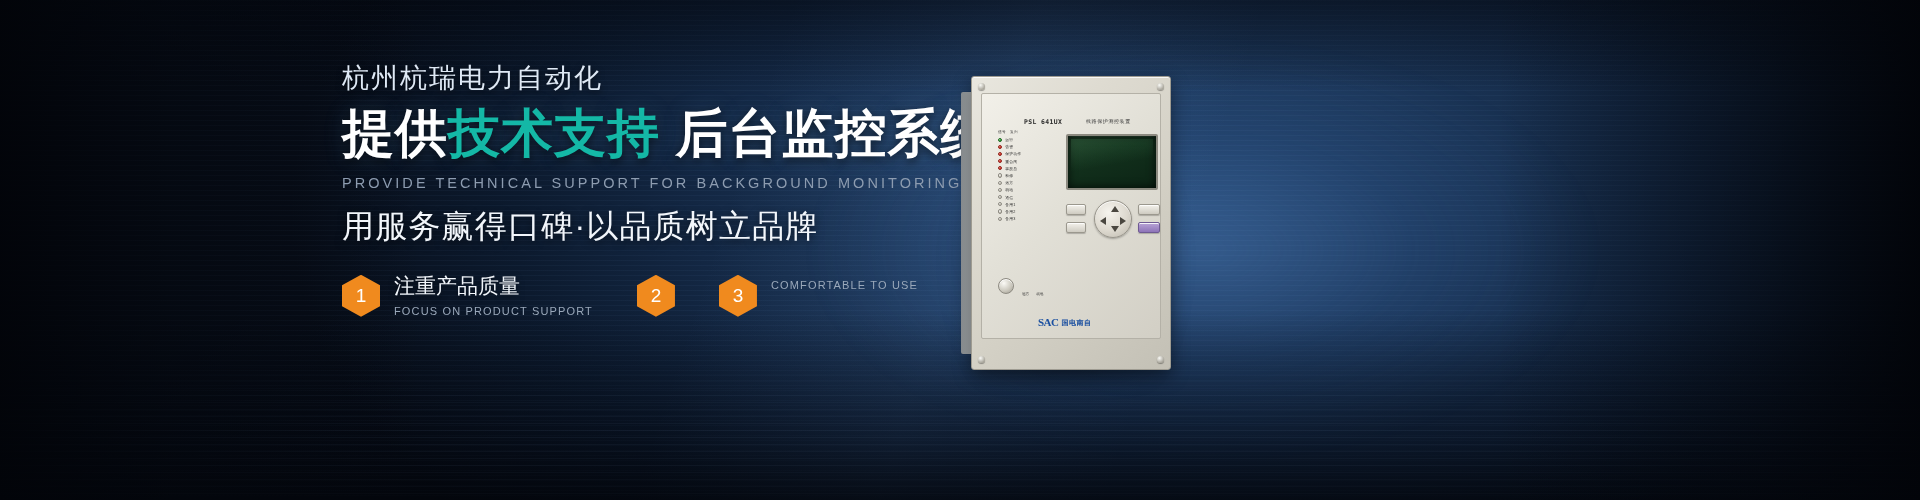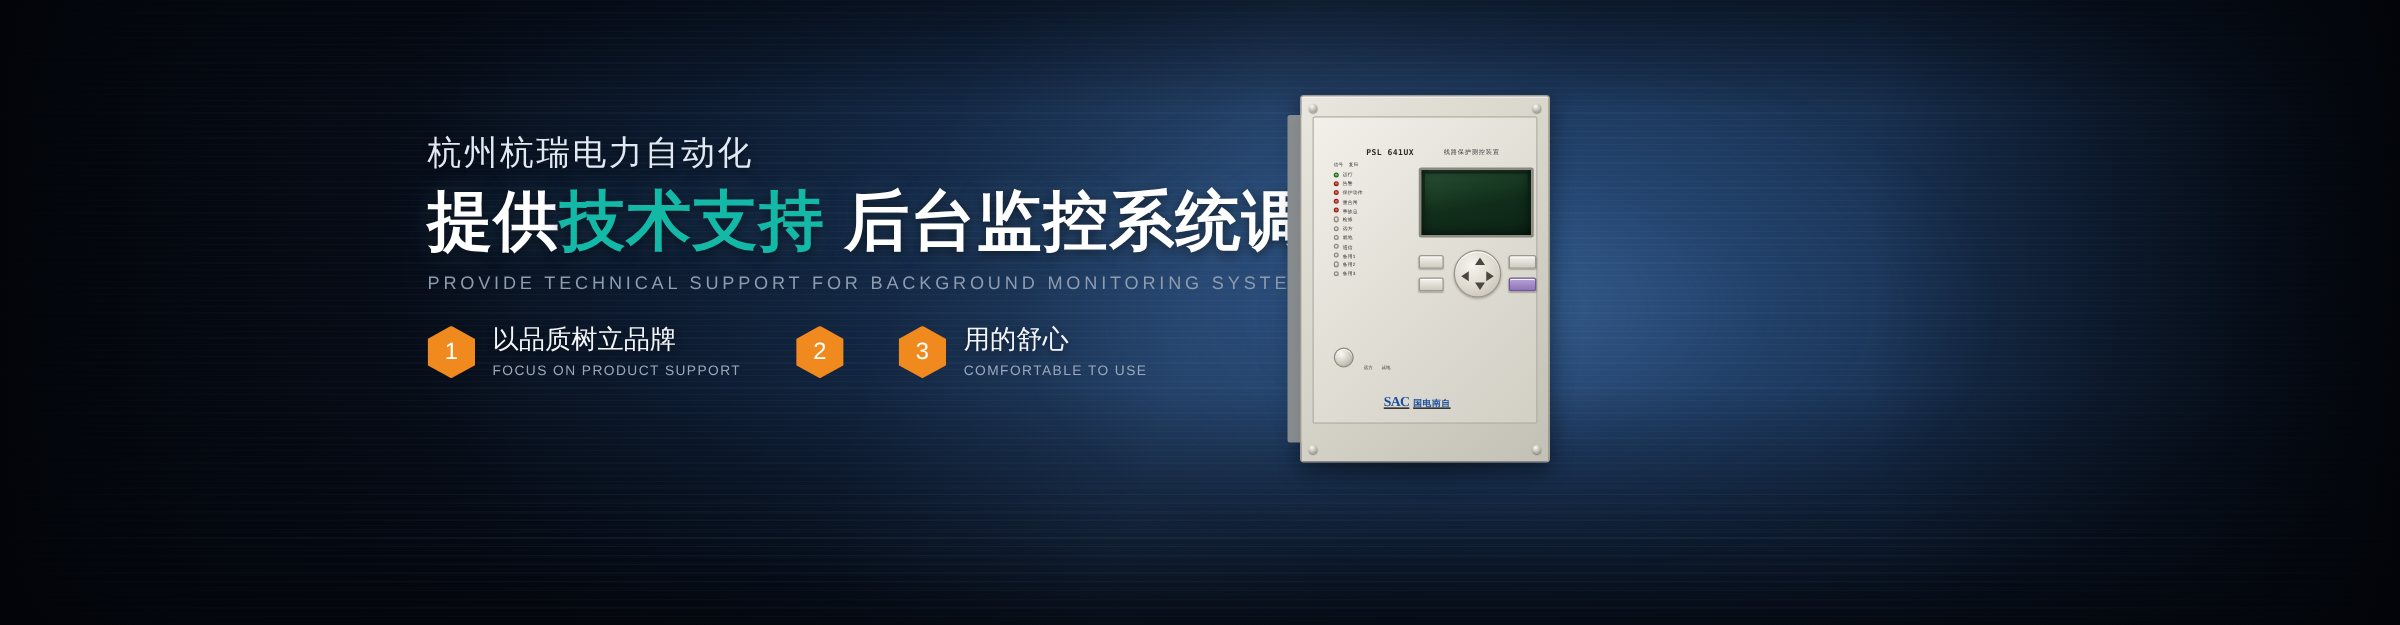--- a/index.html
+++ b/index.html
@@ -45,21 +45,21 @@
   }
   .bg-beam{
     position:absolute;left:0;top:0;width:100%;height:100%;
     background:linear-gradient(108deg, rgba(0,0,0,0) 38%, rgba(120,175,245,.09) 50%, rgba(0,0,0,0) 61%);
   }
 
   
   .content{position:absolute;left:342px;top:62px;width:640px;}
   .eyebrow{
     font-size:27px;color:#dfe9f5;letter-spacing:2px;font-weight:400;
-    text-shadow:0 2px 6px rgba(0,0,0,.6);line-height:1.2;margin-top:44px;
+    text-shadow:0 2px 6px rgba(0,0,0,.6);line-height:1.2;
   }
   .headline{
     margin-top:10px;font-size:52px;font-weight:700;color:#ffffff;
     letter-spacing:1px;line-height:1.12;white-space:nowrap;
     text-shadow:0 3px 10px rgba(0,0,0,.68), 0 0 22px rgba(120,190,255,.22);
   }
   .headline .accent{color:#14b8a6;}
   .sub-en{
     margin-top:12px;font-size:14.5px;color:#8d9cb0;letter-spacing:3.05px;
     white-space:nowrap;font-weight:400;
@@ -84,21 +84,21 @@
   .ftitle{
     font-size:21px;color:#f2f6fb;font-weight:400;white-space:nowrap;line-height:1.25;
     text-shadow:0 2px 6px rgba(0,0,0,.55);
   }
   .fen{
     margin-top:7px;font-size:11px;color:#9aa8ba;letter-spacing:1.15px;
     white-space:nowrap;line-height:1;
   }
 
   
-  .device{position:absolute;left:1030px;top:76px;width:210px;height:376px;}
+  .device{position:absolute;left:961px;top:76px;width:210px;height:376px;}
   .dev-shadow{
     position:absolute;left:-14px;top:8px;width:238px;height:296px;
     background:radial-gradient(ellipse at 50% 60%, rgba(0,0,0,.55) 0%, rgba(0,0,0,0) 70%);
     filter:blur(10px);
   }
   .dev-side{
     position:absolute;left:0;top:16px;width:28px;height:262px;
     background:linear-gradient(90deg,#8e9396 0%, #b8bdbf 60%, #cdd1d2 100%);
     border-radius:2px 0 0 2px;
   }
@@ -168,21 +168,21 @@
   .arrow.dn{left:16px;bottom:5px;border-left:4px solid transparent;border-right:4px solid transparent;border-top:6px solid #4a4740;}
   .arrow.lf{left:5px;top:16px;border-top:4px solid transparent;border-bottom:4px solid transparent;border-right:6px solid #4a4740;}
   .arrow.rt{right:5px;top:16px;border-top:4px solid transparent;border-bottom:4px solid transparent;border-left:6px solid #4a4740;}
   .knob{
     position:absolute;left:16px;bottom:44px;width:16px;height:16px;border-radius:50%;
     background:radial-gradient(circle at 35% 30%, #fbfaf6, #c9c6bb 60%, #9a978d);
     border:1px solid #8e8b82;box-shadow:inset 0 1px 0 rgba(255,255,255,.9);
   }
   .knob-lbls{position:absolute;left:40px;bottom:42px;display:flex;gap:7px;font-size:3.6px;color:#343434;}
   .logo{
-    position:absolute;left:56px;bottom:10px;display:flex;align-items:center;gap:3px;text-decoration:underline;
+    position:absolute;left:56px;bottom:10px;display:flex;align-items:center;gap:3px;
   }
   .logo-mark{
     font-size:11px;font-weight:700;color:#1a4fa0;font-family:"Liberation Serif","DejaVu Serif",serif;
     line-height:1;letter-spacing:-.5px;
   }
   .logo-cn{font-size:7px;color:#1a4fa0;letter-spacing:.5px;font-weight:700;}
 </style>
 </head>
 <body>
 
@@ -198,51 +198,51 @@
   <div class="content">
 
     <div class="eyebrow">杭州杭瑞电力自动化</div>
 
     <div class="headline">
       <span>提供</span><span class="accent">技术支持</span><span> 后台监控系统调试</span>
     </div>
 
     <div class="sub-en">PROVIDE TECHNICAL SUPPORT FOR BACKGROUND MONITORING SYSTEM DEBUGGING</div>
 
+    <div class="slogan">用服务赢得口碑·以品质树立品牌</div>
 
     <div class="features">
 
       <div class="feature">
         <div class="hexwrap">
           <div class="hex">
               <span>1</span>
             </div>
         </div>
         <div class="ftext">
-          <div class="ftitle">以品质树立品牌</div>
+          <div class="ftitle">注重产品质量</div>
           <div class="fen">FOCUS ON PRODUCT SUPPORT</div>
         </div>
       </div>
 
       <div class="feature">
         <div class="hexwrap">
           <div class="hex">
               <span>2</span>
             </div>
         </div>
       </div>
 
       <div class="feature">
         <div class="hexwrap">
           <div class="hex">
               <span>3</span>
             </div>
         </div>
         <div class="ftext">
-          <div class="ftitle">用的舒心</div>
           <div class="fen">COMFORTABLE TO USE</div>
         </div>
       </div>
 
     </div>
   </div>
 
   <div class="device">
     <div class="dev-shadow"></div>
     <div class="dev-side"></div>

